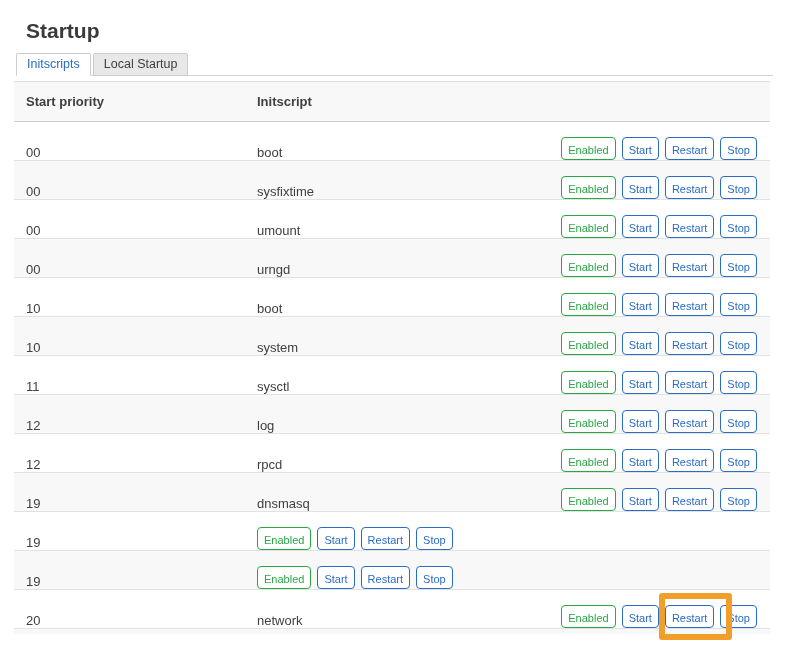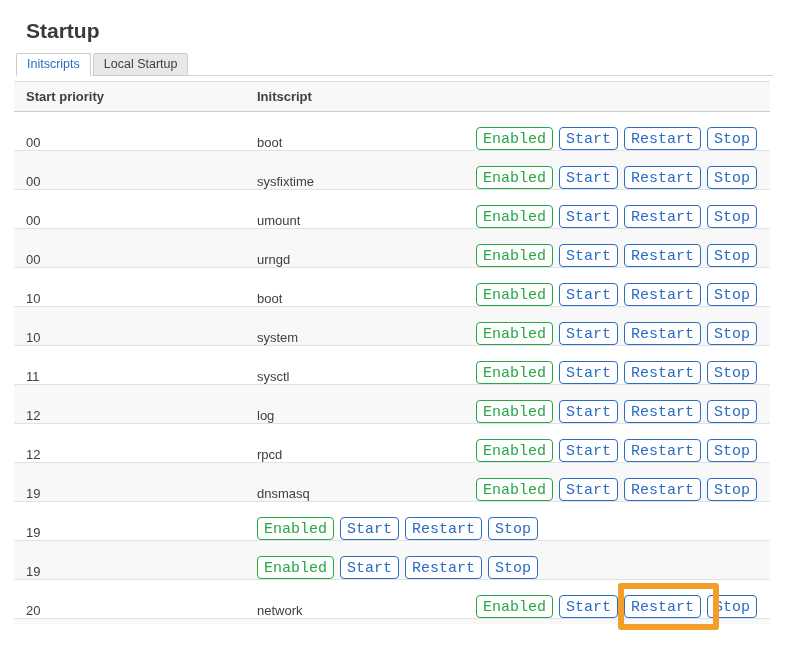--- a/index.html
+++ b/index.html
@@ -46,41 +46,41 @@
   }
 
   
   .intro { margin-top: 13px; line-height: 15px; }
   .intro .warning { font-weight: bold; }
 
   
   .itable { width: 756px; margin-left: -2px; margin-top: 5px; }
   .thead {
     display: flex; align-items: center;
-    height: 31px;
+    height: 41px;
     background: #f8f8f8;
     border-top: 1px solid #ddd; border-bottom: 1px solid #ccc;
     font-weight: bold;
   }
   .tr {
     display: flex; align-items: flex-end;
     height: 39px;
     border-bottom: 1px solid #e2e2e2;
     background: #fff;
   }
   .tr.alt { background: #f8f8f8; }
   .tr.stub { height: 5px; border-bottom: none; }
   .td-prio { width: 243px; padding-left: 12px; }
   .td-name { flex: 1; }
   .td-actions { display: flex; gap: 6px; padding-right: 13px; }
 
   
   button.act {
-    font-family: Liberation Mono, monospace;
-    font-size: 15px;
+    font-family: Liberation Sans, sans-serif;
+    font-size: 11px;
     background: #fff;
     border-radius: 4px;
     padding: 4px 6px;
     height: 23px; line-height: 16px;
     cursor: pointer;
     position: relative;
   }
   button.act.green { color: var(--green); border: 1.5px solid var(--green); }
   button.act.blue  { color: var(--blue);  border: 1.5px solid var(--blue); }
 

